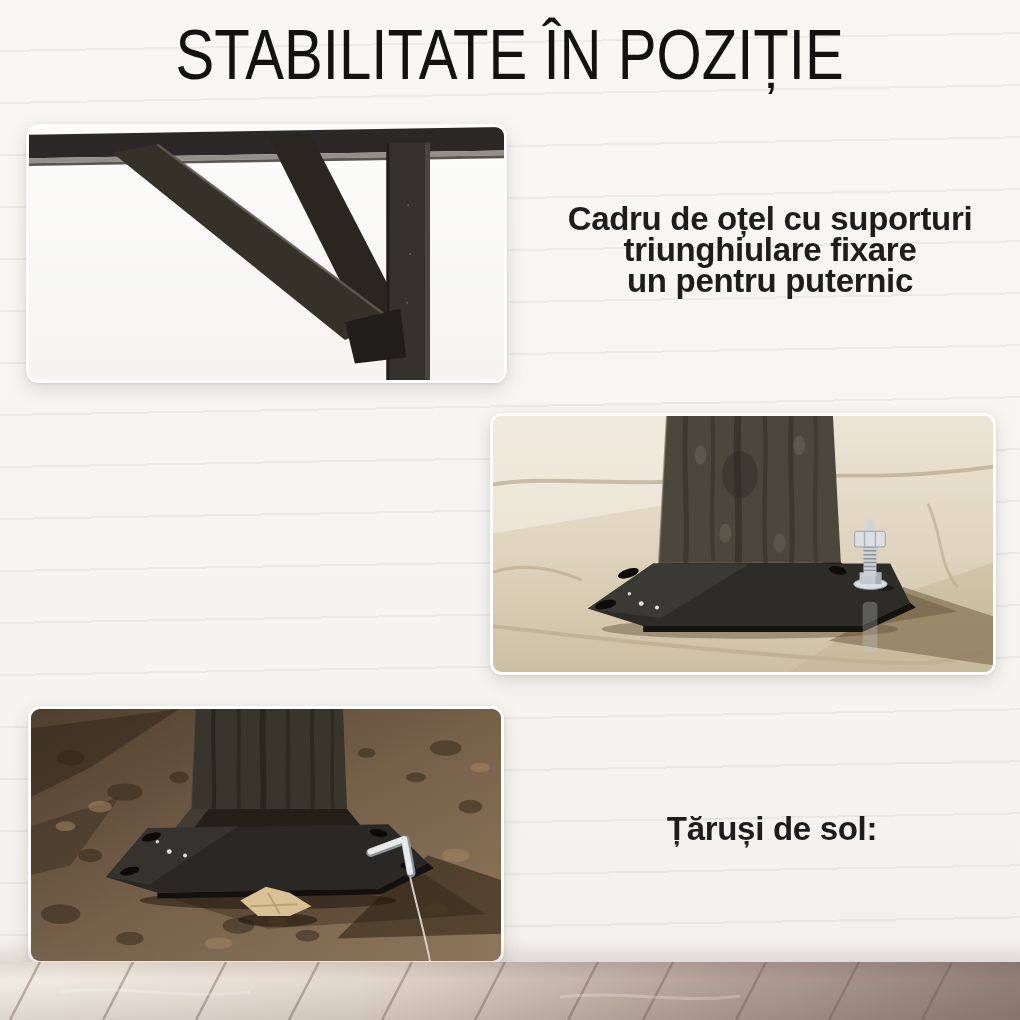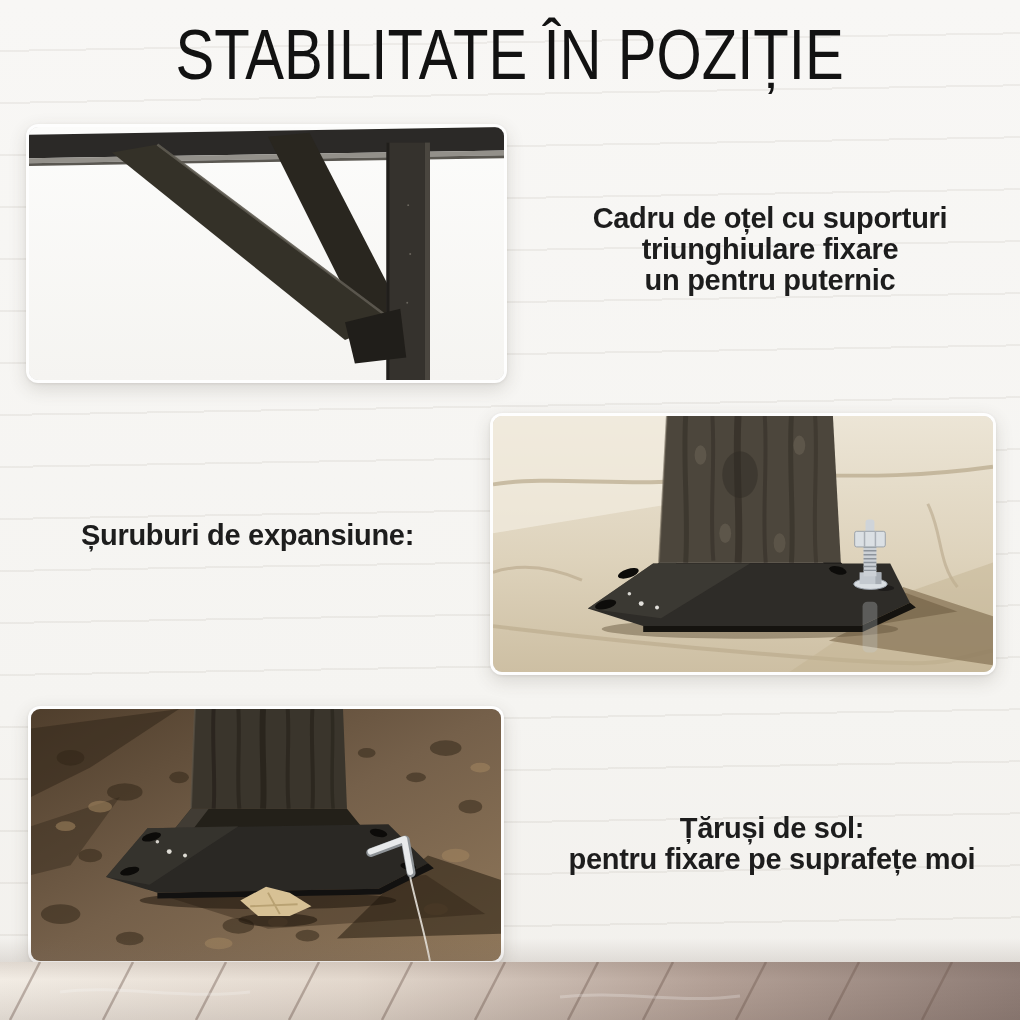--- a/index.html
+++ b/index.html
@@ -29,21 +29,21 @@
     border-radius:12px;overflow:hidden;
     box-shadow:0 6px 18px rgba(70,60,50,0.16),0 1px 3px rgba(70,60,50,0.10);
     background:#ddd;
   }
   .photo svg{display:block;width:100%;height:100%;}
   #photo-frame{left:26px;top:124px;width:481px;height:259px;}
   #photo-bolt {left:490px;top:413px;width:506px;height:262px;}
   #photo-stake{left:28px;top:706px;width:476px;height:258px;}
   .caption{
     position:absolute;text-align:center;color:#1d1d1d;
-    font-size:29px;line-height:31px;font-weight:bold;letter-spacing:-0.3px;
+    font-size:33px;line-height:31px;font-weight:bold;letter-spacing:-0.3px;
   }
   .caption span{display:block;}
   #caption-frame{left:540px;top:203px;width:460px;}
   #caption-bolt {left:15px; top:520px;width:465px;}
   #caption-stake{left:543px;top:813px;width:458px;}
 </style>
 </head>
 <body>
 
 <div id="stage">
@@ -157,21 +157,20 @@
         </g>
         <rect x="377" y="106" width="9" height="14" rx="3" fill="#cfd4d9"></rect>
         <rect x="366" y="118" width="31" height="16" rx="2" fill="#dbe0e4" stroke="#9aa1a8" stroke-width="1"></rect>
         <line x1="376" y1="118" x2="376" y2="134" stroke="#aab0b7" stroke-width="1.5"></line>
         <line x1="387" y1="118" x2="387" y2="134" stroke="#aab0b7" stroke-width="1.5"></line>
       </g>
     </svg>
   </div>
 
   <div class="caption" id="caption-bolt">
-    <span>Șuruburi de expansiune:</span>
   </div>
 
   <div class="photo" id="photo-stake">
     <svg viewBox="0 0 476 258" preserveAspectRatio="none">
       <defs>
         <linearGradient id="p3bg" x1="0" y1="0" x2="1" y2="1">
           <stop offset="0" stop-color="#4f3e2c"></stop>
             <stop offset="0.5" stop-color="#75604a"></stop>
             <stop offset="1" stop-color="#8f775a"></stop>
         </linearGradient>
@@ -243,21 +242,20 @@
       <g>
         <ellipse cx="250" cy="216" rx="40" ry="7" fill="#170f07" opacity="0.5"></ellipse>
         <polygon points="212,196 238,182 262,188 284,202 262,212 230,212" fill="#d7c195"></polygon>
         <path d="M222,202 L270,200 M240,188 L252,210" stroke="#b9a273" stroke-width="2" fill="none"></path>
       </g>
     </svg>
   </div>
 
   <div class="caption" id="caption-stake">
     <span>Țăruși de sol:</span>
-    <span>pentru fixare pe suprafețe moi</span>
   </div>
 
   <div class="wall-floor-shadow"></div>
 
   <div class="floor">
     <svg viewBox="0 0 1020 58" preserveAspectRatio="none">
       <defs>
         <linearGradient id="floorG" x1="0" y1="0" x2="1" y2="0">
           <stop offset="0" stop-color="#f2ece4"></stop>
             <stop offset="0.35" stop-color="#e3d8cd"></stop>

